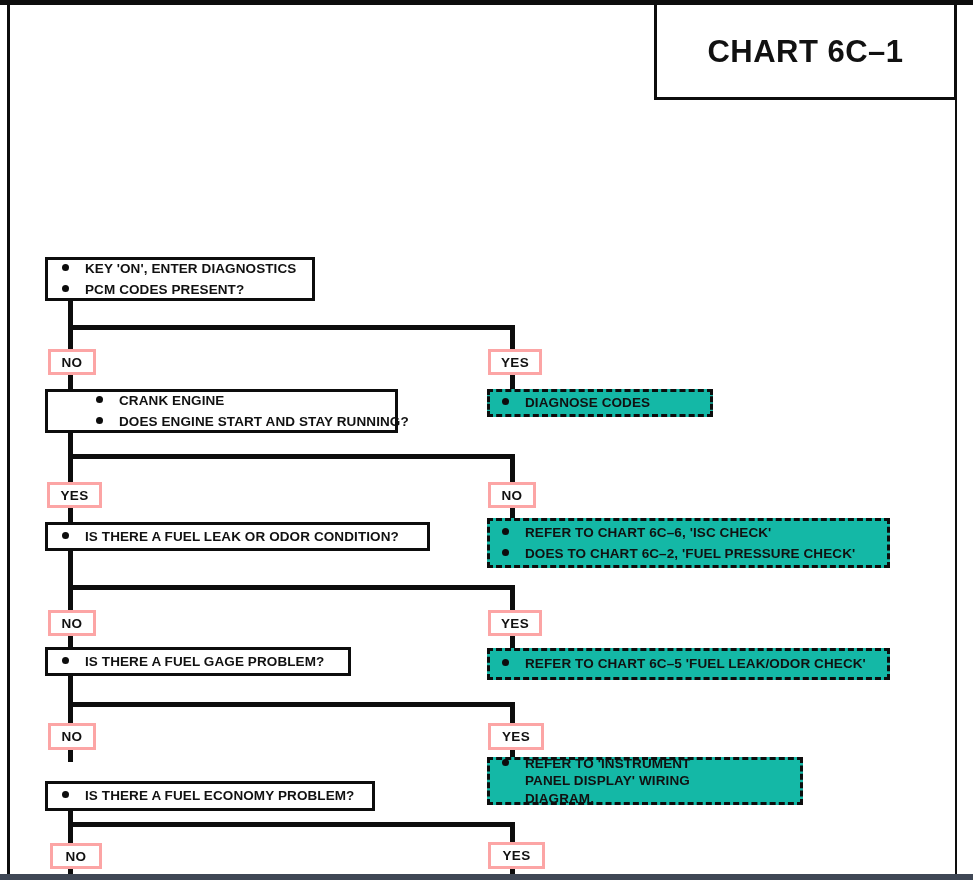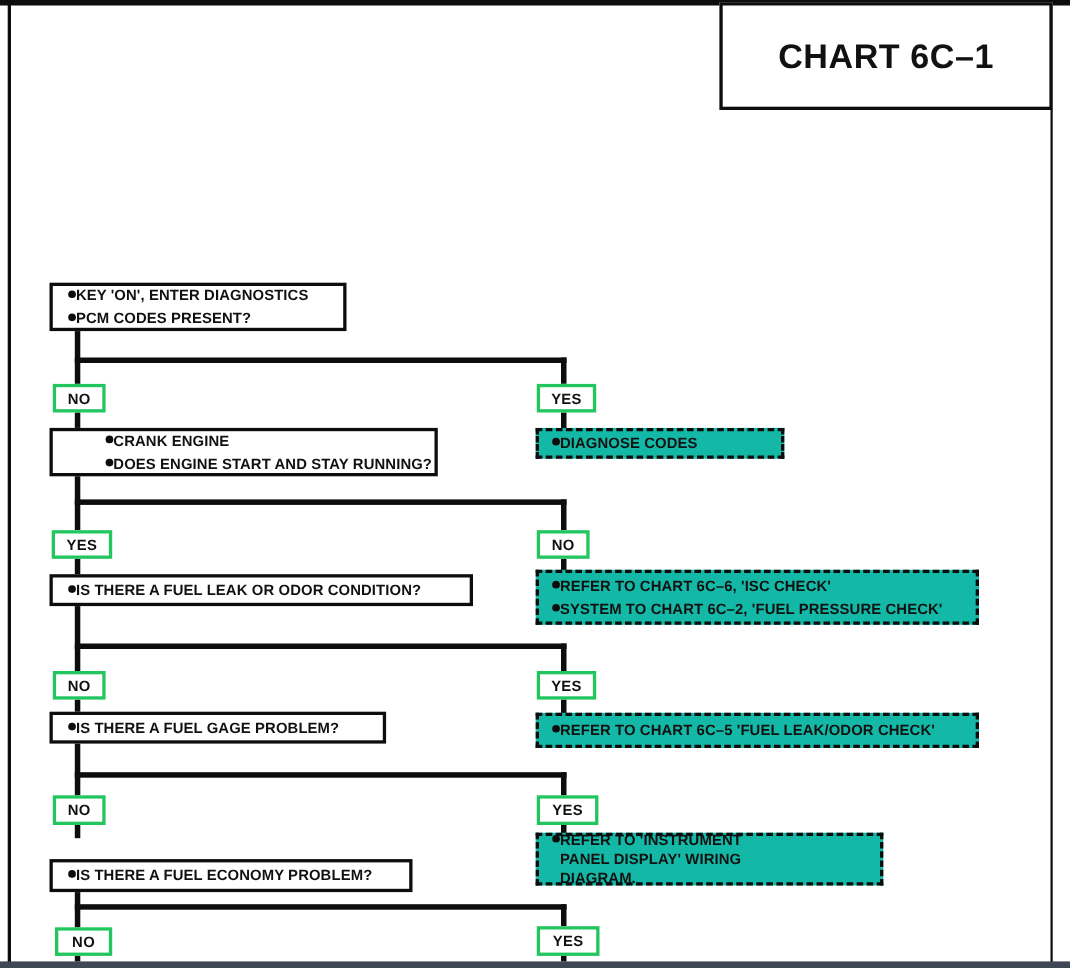--- a/index.html
+++ b/index.html
@@ -28,27 +28,27 @@
     position:absolute;border:3px solid #0d0d0d;box-sizing:border-box;background:#fff;
     display:flex;flex-direction:column;justify-content:center;gap:3px;
     padding:3px 6px 3px 14px;
   }
   
   .abox{
     position:absolute;border:3px dashed #0d0d0d;box-sizing:border-box;background:#14b8a6;
     display:flex;flex-direction:column;justify-content:center;gap:3px;
     padding:3px 6px 3px 12px;
   }
-  .bullet-row{display:flex;align-items:flex-start;gap:0;}
+  .bullet-row{display:flex;align-items:flex-start;gap:16px;}
   .dot{width:7px;height:7px;border-radius:50%;background:#0d0d0d;flex:none;margin-top:4px;}
   .btxt{font-size:13.5px;font-weight:bold;letter-spacing:.1px;line-height:1.3;white-space:nowrap;}
   .btxt.wrap{white-space:normal;width:200px;}
   
   .dbox{
-    position:absolute;border:3px solid #22c55e;box-sizing:border-box;background:#fff;
+    position:absolute;border:3px solid #fca5a5;box-sizing:border-box;background:#fff;
     display:flex;align-items:center;justify-content:center;
     font-size:13.5px;font-weight:bold;letter-spacing:.3px;
   }
 </style>
 </head>
 <body>
 
 <div class="border-bar" style="left:0;top:0;width:973px;height:5px;"></div>
 <div class="border-bar" style="left:7px;top:0;width:3px;height:880px;"></div>
 <div class="border-bar" style="left:955px;top:0;width:2px;height:880px;"></div>
@@ -119,21 +119,21 @@
 </div>
 <div class="dbox" style="left:47px;top:482px;width:55px;height:26px;">YES</div>
 <div class="dbox" style="left:488px;top:482px;width:48px;height:26px;">NO</div>
 <div class="abox" style="left:487px;top:518px;width:403px;height:50px;">
   <div class="bullet-row">
       <span class="dot"></span>
       <span class="btxt">REFER TO CHART 6C–6, 'ISC CHECK'</span>
     </div>
   <div class="bullet-row">
       <span class="dot"></span>
-      <span class="btxt">SYSTEM TO CHART 6C–2, 'FUEL PRESSURE CHECK'</span>
+      <span class="btxt">DOES TO CHART 6C–2, 'FUEL PRESSURE CHECK'</span>
     </div>
 </div>
 
 <div class="qbox" style="left:45px;top:522px;width:385px;height:29px;">
   <div class="bullet-row">
       <span class="dot"></span>
       <span class="btxt">IS THERE A FUEL LEAK OR ODOR CONDITION?</span>
     </div>
 </div>
 <div class="dbox" style="left:48px;top:610px;width:48px;height:26px;">NO</div>

